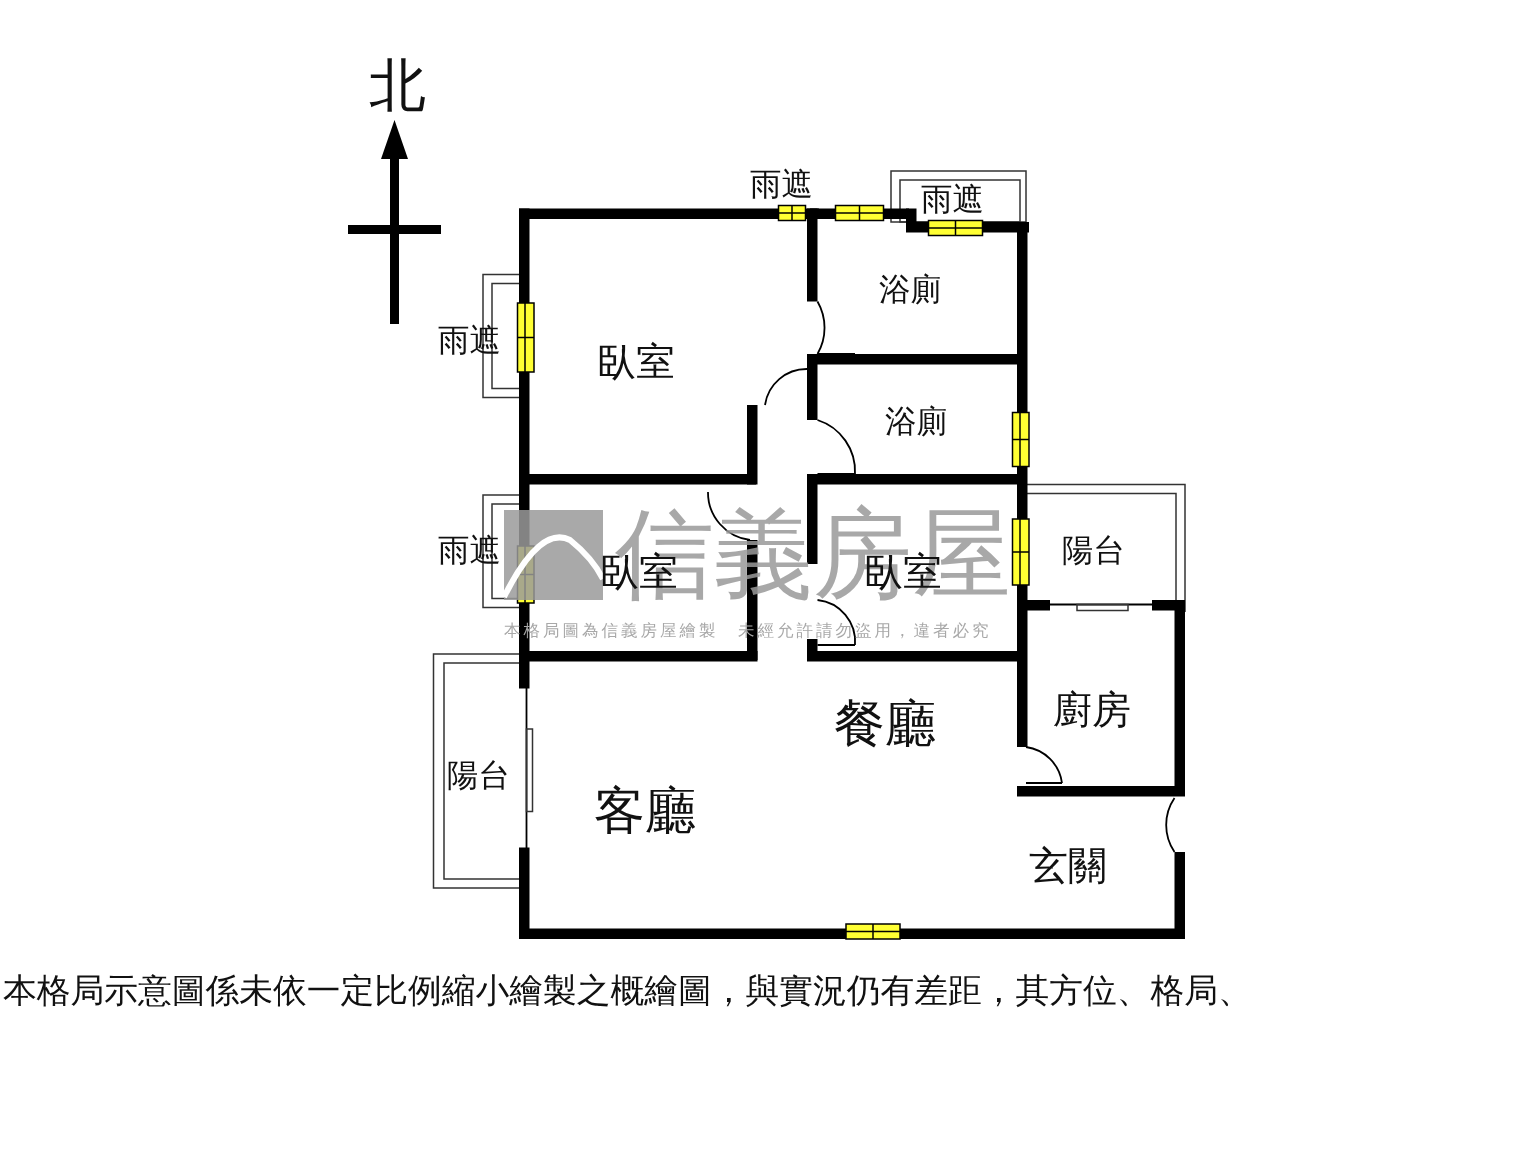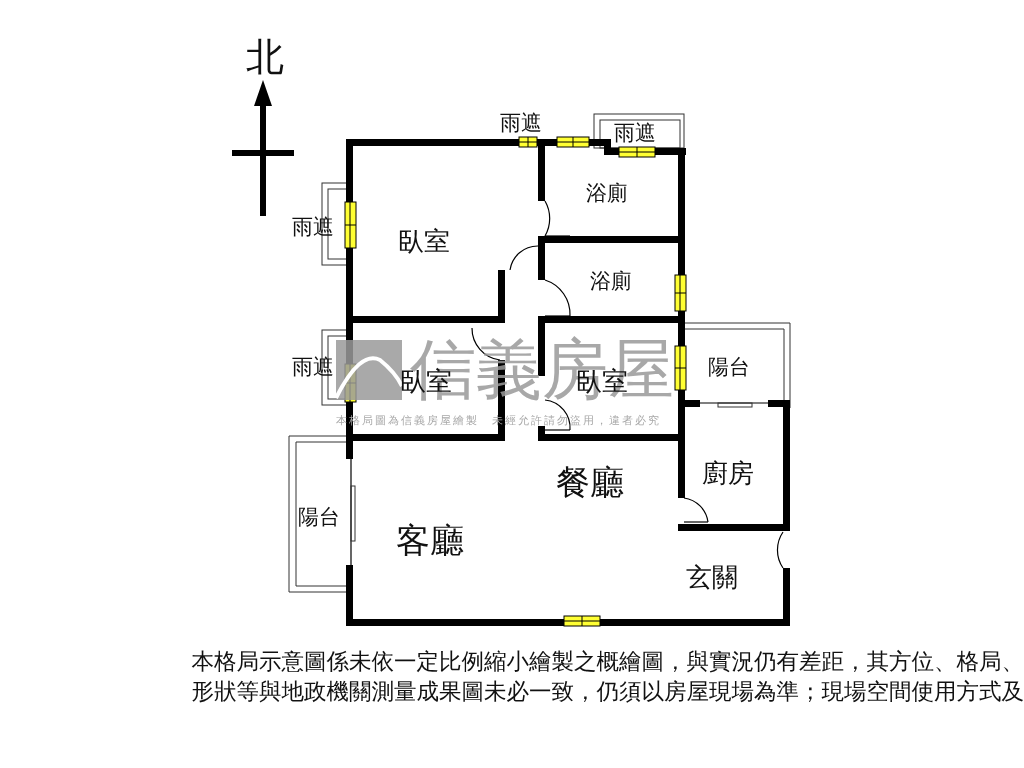--- a/index.html
+++ b/index.html
@@ -12,21 +12,21 @@
   .thin { fill:none; stroke:#333333; stroke-width:1; }
   .lbl  { font-family: "DejaVu Serif", "Liberation Serif", serif; fill:#111111; }
   .lbl-sm { font-size:21px; }
   .lbl-md { font-size:26px; }
   .lbl-lg { font-size:34px; }
   .wm-big { font-family: "DejaVu Sans", "Liberation Sans", sans-serif; font-size:66px; fill:#9a9a9a; opacity:0.85; }
   .wm-small { font-family: "DejaVu Sans", "Liberation Sans", sans-serif; font-size:11px; fill:#a8a8a8; letter-spacing:2px; }
   .note { position:absolute; left:2px; top:646px; width:1022px;
           font-family: "DejaVu Serif", "Liberation Serif", serif;
           font-size:22.5px; line-height:30px; color:#111; white-space:nowrap; }
-  .note div { white-space:nowrap;text-align:right; }
+  .note div { white-space:nowrap; }
 </style>
 </head>
 <body>
 
 <svg id="plan" viewBox="0 0 1024 640" xmlns="http://www.w3.org/2000/svg">
 
   <g>
     <text class="lbl" x="246" y="70" font-size="38">北</text>
     <polygon points="263,80 254,106 272,106" fill="#000"></polygon>
     <rect x="260" y="104" width="6" height="112" fill="#000"></rect>
@@ -162,14 +162,13 @@
     <text class="lbl lbl-sm" x="298" y="524">陽台</text>
     <text class="lbl lbl-sm" x="500" y="130">雨遮</text>
     <text class="lbl lbl-sm" x="614" y="140">雨遮</text>
     <text class="lbl lbl-sm" x="292" y="234">雨遮</text>
     <text class="lbl lbl-sm" x="292" y="374">雨遮</text>
   </g>
 </svg>
 
 <div class="note">
   <div>本格局示意圖係未依一定比例縮小繪製之概繪圖，與實況仍有差距，其方位、格局、</div>
-  <div>形狀等與地政機關測量成果圖未必一致，仍須以房屋現場為準；現場空間使用方式及</div>
 </div>
 
 </body></html>

